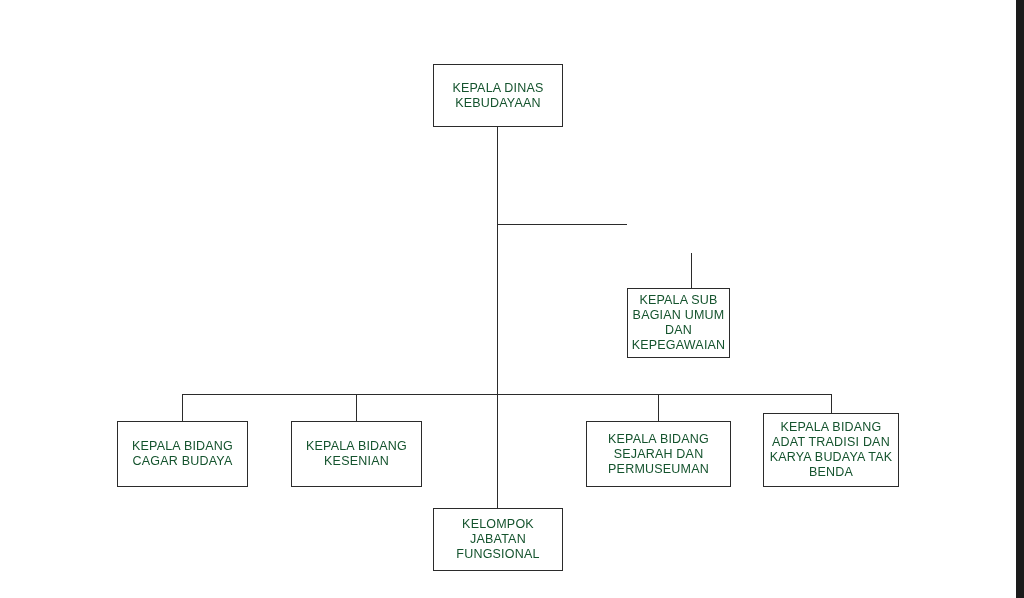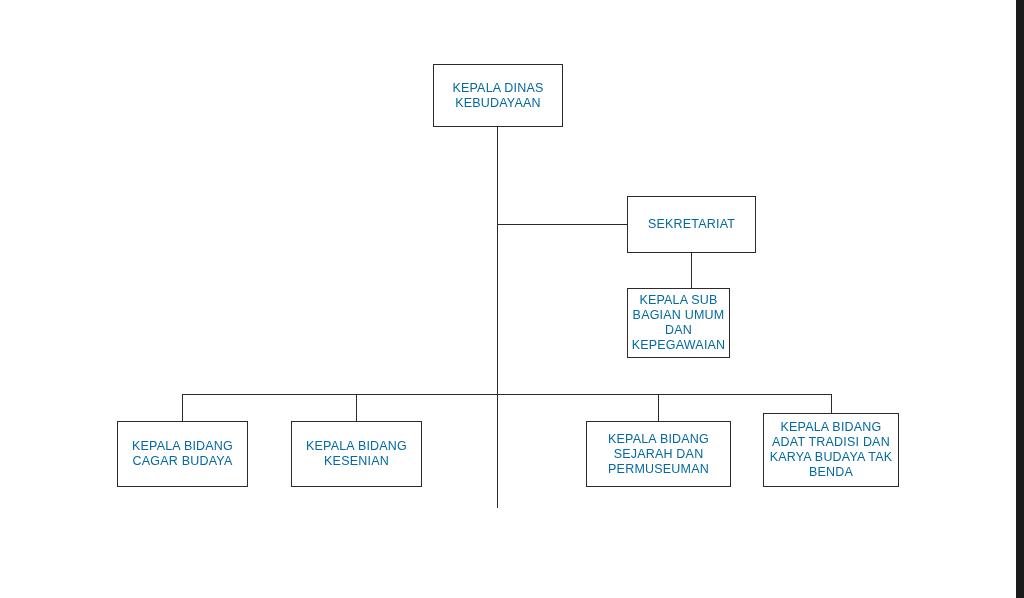--- a/index.html
+++ b/index.html
@@ -34,21 +34,21 @@
     right: 8px;
     width: 5px;
     height: 598px;
     background: #ffffff;
   }
   .node {
     position: absolute;
     box-sizing: border-box;
     border: 1px solid #2b2b2b;
     background: #ffffff;
-    color: #0369a1;
+    color: #14532d;
     font-size: 12.5px;
     line-height: 15px;
     letter-spacing: 0.2px;
     display: flex;
     align-items: center;
     justify-content: center;
     text-align: center;
     padding: 2px 4px;
     white-space: pre-line;
     z-index: 3;
@@ -75,32 +75,34 @@
   <div class="line h" style="left:182px; top:394px; width:650px;"></div>
 
   <div class="line v" style="left:182px; top:394px; height:27px;"></div>
   <div class="line v" style="left:356px; top:394px; height:27px;"></div>
   <div class="line v" style="left:658px; top:394px; height:27px;"></div>
   <div class="line v" style="left:831px; top:394px; height:19px;"></div>
 
   <div class="node" style="left:433px; top:64px; width:130px; height:63px;">KEPALA DINAS
 KEBUDAYAAN</div>
 
-  <div class="node" style="left:627px; top:196px; width:129px; height:57px;">SEKRETARIAT</div>
 
   <div class="node" style="left:627px; top:288px; width:103px; height:70px;">KEPALA SUB
 BAGIAN UMUM DAN
 KEPEGAWAIAN</div>
 
   <div class="node" style="left:117px; top:421px; width:131px; height:66px;">KEPALA BIDANG
 CAGAR BUDAYA</div>
 
   <div class="node" style="left:291px; top:421px; width:131px; height:66px;">KEPALA BIDANG
 KESENIAN</div>
 
+  <div class="node" style="left:433px; top:508px; width:130px; height:63px;">KELOMPOK
+JABATAN
+FUNGSIONAL</div>
 
   <div class="node" style="left:586px; top:421px; width:145px; height:66px;">KEPALA BIDANG
 SEJARAH DAN
 PERMUSEUMAN</div>
 
   <div class="node" style="left:763px; top:413px; width:136px; height:74px;">KEPALA BIDANG
 ADAT TRADISI DAN
 KARYA BUDAYA TAK
 BENDA</div>
 

